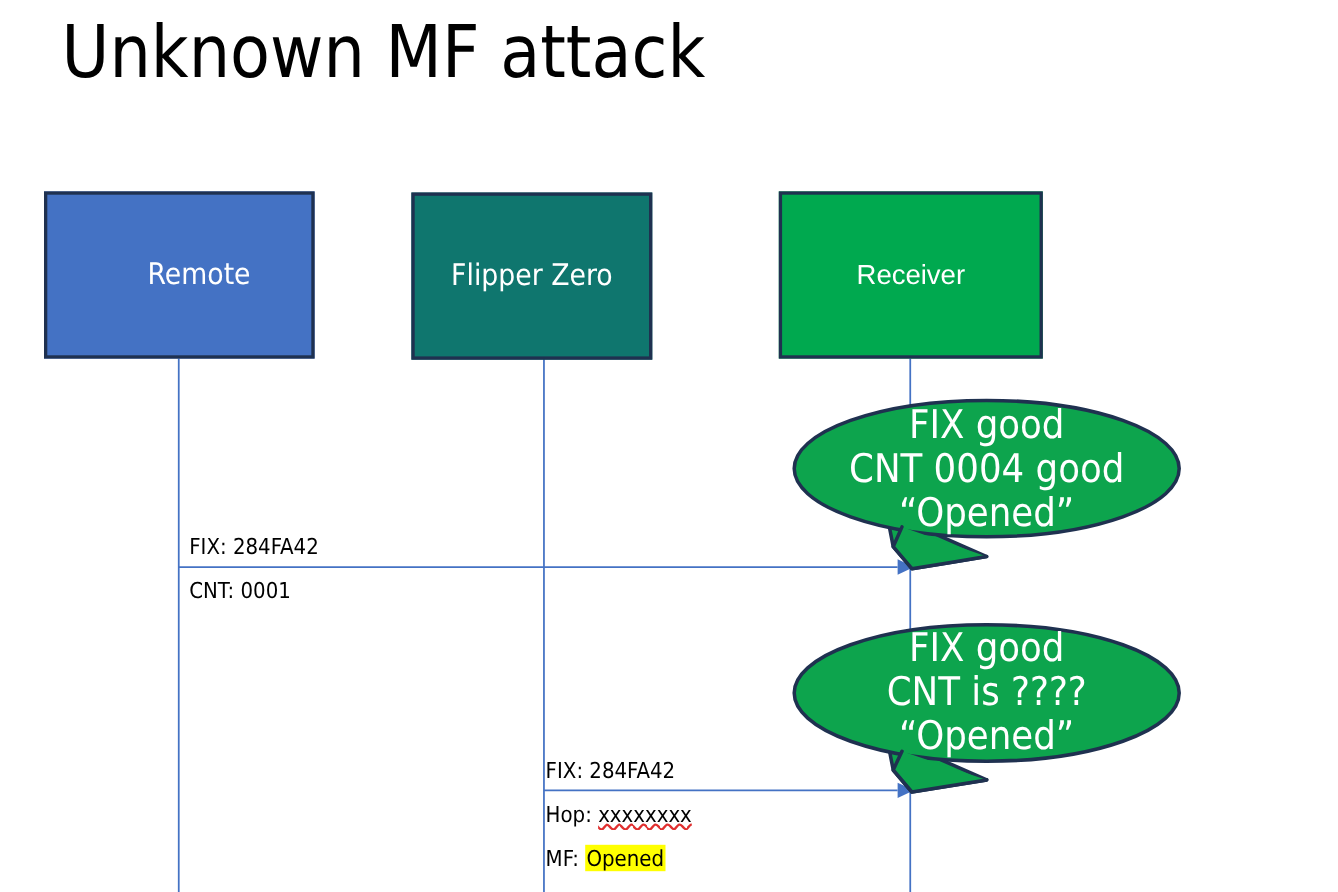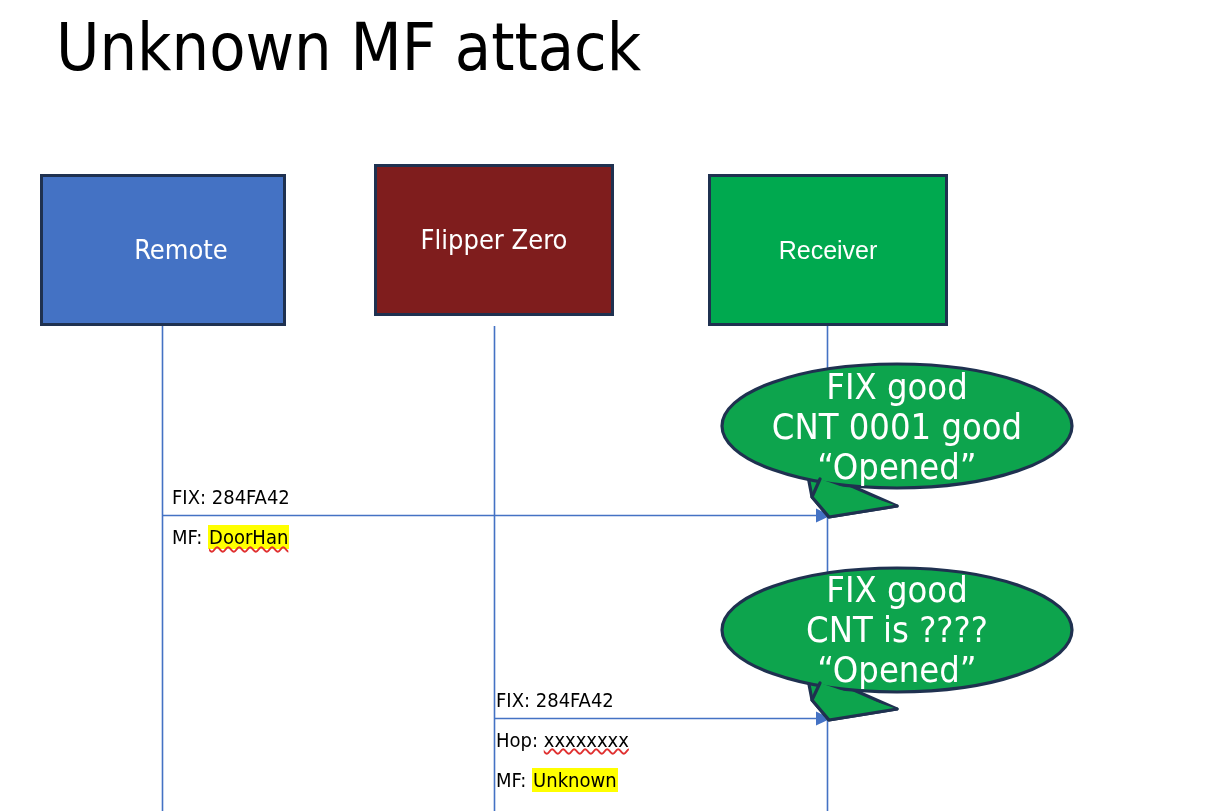--- a/index.html
+++ b/index.html
@@ -151,42 +151,42 @@
                L 897 709" fill="#0DA44D" stroke="#1F3150" stroke-width="3.2" stroke-linejoin="round" stroke-linecap="round"></path>
     </g>
   </svg>
 
   <div class="slide-title">Unknown MF attack</div>
 
   <div class="actor-box" style="left:40px; top:174px; width:246px; height:152px; background:#4472C4;padding-left:36px;">
     <span class="actor-label">Remote</span>
   </div>
 
-  <div class="actor-box" style="left:374px; top:164px; width:240px; height:152px; background:#7f1d1d;">
+  <div class="actor-box" style="left:374px; top:175px; width:219px; height:152px; background:#0f766e;">
     <span class="actor-label">Flipper Zero</span>
   </div>
 
   <div class="actor-box" style="left:708px; top:174px; width:240px; height:152px; background:#00A94F;text-align:right;">
     <span class="actor-label wide">Receiver</span>
   </div>
 
   <div class="msg" style="left:172px; top:477px;">
     <span class="line"><span>FIX: </span><span>284FA42</span></span>
-    <span class="line"><span>MF: </span><span class="hl sp">DoorHan</span></span>
+    <span class="line"><span>CNT: </span><span>0001</span></span>
   </div>
 
   <div class="msg" style="left:496px; top:680px;">
     <span class="line"><span>FIX: </span><span>284FA42</span></span>
     <span class="line"><span>Hop: </span><span class="sp-plain">xxxxxxxx</span></span>
-    <span class="line"><span>MF: </span><span class="hl">Unknown</span></span>
+    <span class="line"><span>MF: </span><span class="hl">Opened</span></span>
   </div>
 
   <div class="bubble-text" style="left:737px; top:367px; width:320px;">
     <span class="line">FIX good</span>
-    <span class="line">CNT 0001 good</span>
+    <span class="line">CNT 0004 good</span>
     <span class="line">“Opened”</span>
   </div>
 
   <div class="bubble-text" style="left:737px; top:570px; width:320px;">
     <span class="line">FIX good</span>
     <span class="line">CNT is ????</span>
     <span class="line">“Opened”</span>
   </div>
 
 </div>

